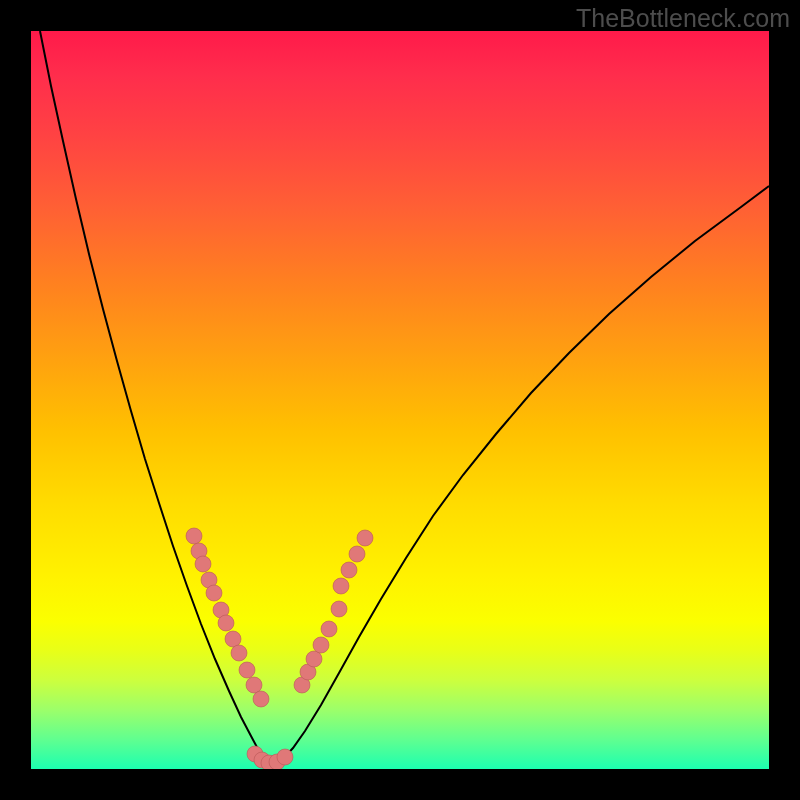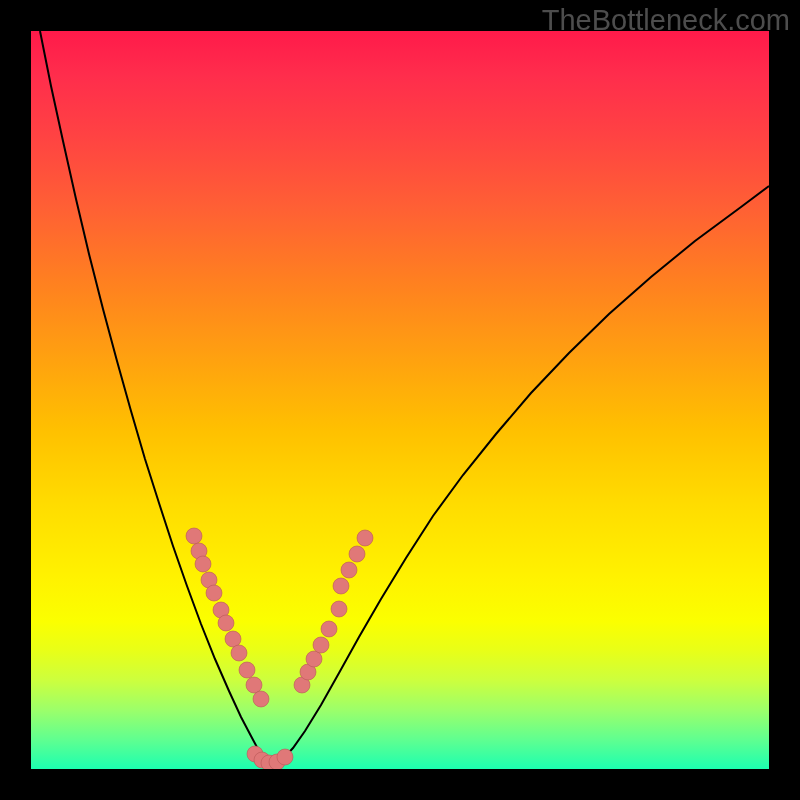--- a/index.html
+++ b/index.html
@@ -46,21 +46,21 @@
       #9cff6a 92%,
       #60ff90 96%,
       #1cffb0 100%
     );
   }
   .watermark {
     position: absolute;
     top: 4px;
     right: 10px;
     color: #4d4d4d;
-    font-size: 29px;
+    font-size: 25px;
     font-weight: 500;
     letter-spacing: 0px;
     user-select: none;
   }
   svg.curve {
     position: absolute;
     inset: 0;
     width: 738px;
     height: 738px;
   }

